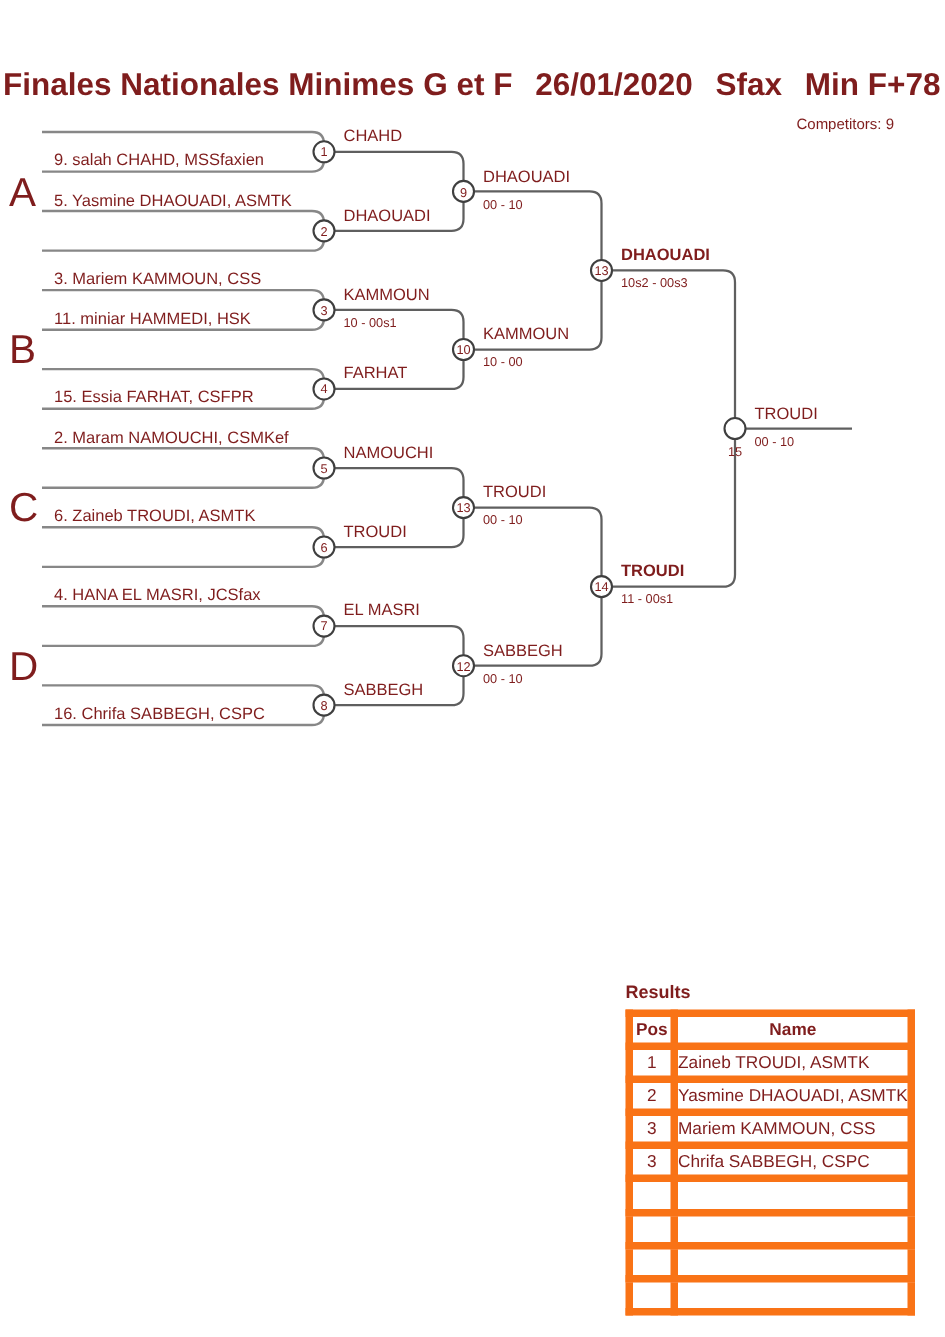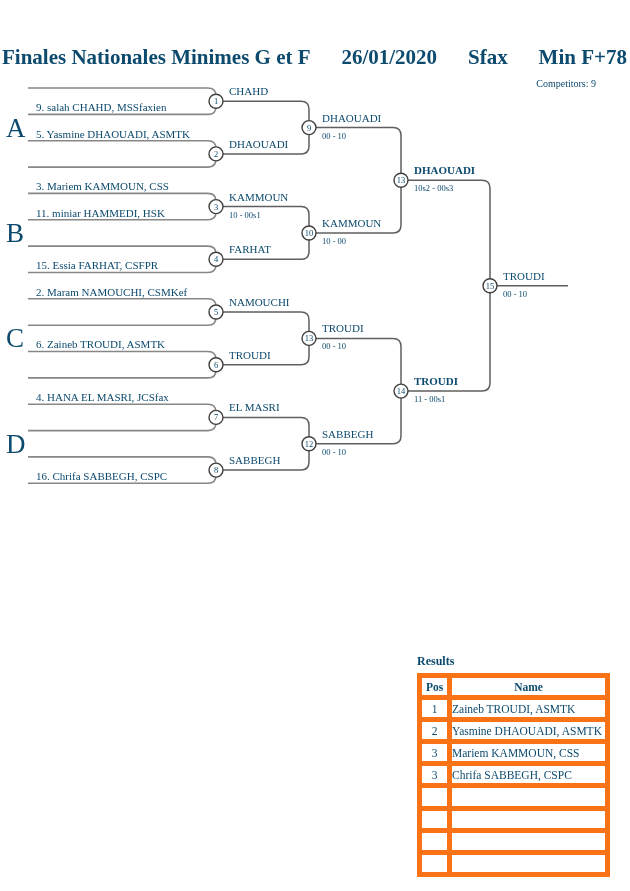--- a/index.html
+++ b/index.html
@@ -1,17 +1,17 @@
 <!DOCTYPE html>
 <html><head>
 <meta charset="utf-8">
 <style>
   html,body{margin:0;padding:0;background:#fff;}
   .page{position:relative;width:630px;height:891px;background:#ffffff;overflow:hidden;
-        font-family:Liberation Serif, serif;color:#0c4a6e;}
+        font-family:Liberation Sans, sans-serif;color:#7f1d1d;}
   .title-row{position:absolute;left:2px;right:3px;top:45px;display:flex;
              justify-content:space-between;align-items:baseline;
              font-size:21px;font-weight:bold;white-space:nowrap;}
   .competitors{position:absolute;right:34px;top:78px;font-size:10px;}
   .section{position:absolute;left:6px;font-size:27px;line-height:32px;}
   .entry{position:absolute;left:36px;font-size:11px;line-height:14px;white-space:nowrap;}
   .winner{position:absolute;font-size:11px;line-height:14px;white-space:nowrap;}
   .winner.bold{font-weight:bold;}
   .score{position:absolute;font-size:8.5px;line-height:11px;white-space:nowrap;}
   .num{position:absolute;width:20px;text-align:center;font-size:8.5px;line-height:12px;}
@@ -117,21 +117,21 @@
   <div class="num" style="left:206px;top:306px">5</div>
   <div class="num" style="left:206px;top:359px">6</div>
   <div class="num" style="left:206px;top:411px">7</div>
   <div class="num" style="left:206px;top:464px">8</div>
   <div class="num" style="left:299px;top:122px">9</div>
   <div class="num" style="left:299px;top:227px">10</div>
   <div class="num" style="left:299px;top:332px">13</div>
   <div class="num" style="left:299px;top:438px">12</div>
   <div class="num" style="left:391px;top:174px">13</div>
   <div class="num" style="left:391px;top:385px">14</div>
-  <div class="num" style="left:480px;top:280px">15</div>
+  <div class="num" style="left:480px;top:295px">15</div>
 
   <div class="winner" style="left:229px;top:84px">CHAHD</div>
   <div class="winner" style="left:229px;top:137px">DHAOUADI</div>
   <div class="winner" style="left:229px;top:190px">KAMMOUN</div>
   <div class="winner" style="left:229px;top:242px">FARHAT</div>
   <div class="winner" style="left:229px;top:295px">NAMOUCHI</div>
   <div class="winner" style="left:229px;top:348px">TROUDI</div>
   <div class="winner" style="left:229px;top:400px">EL MASRI</div>
   <div class="winner" style="left:229px;top:453px">SABBEGH</div>
   <div class="winner" style="left:322px;top:111px">DHAOUADI</div>

